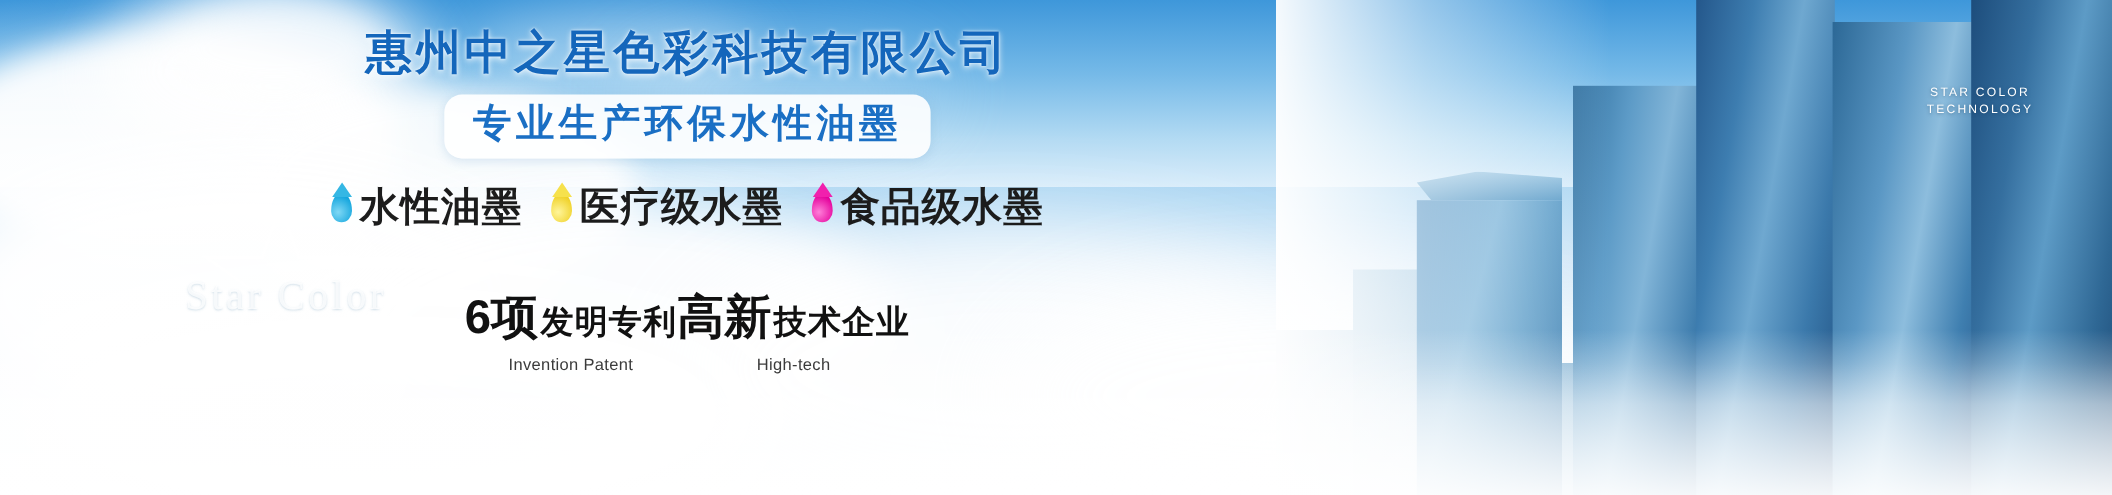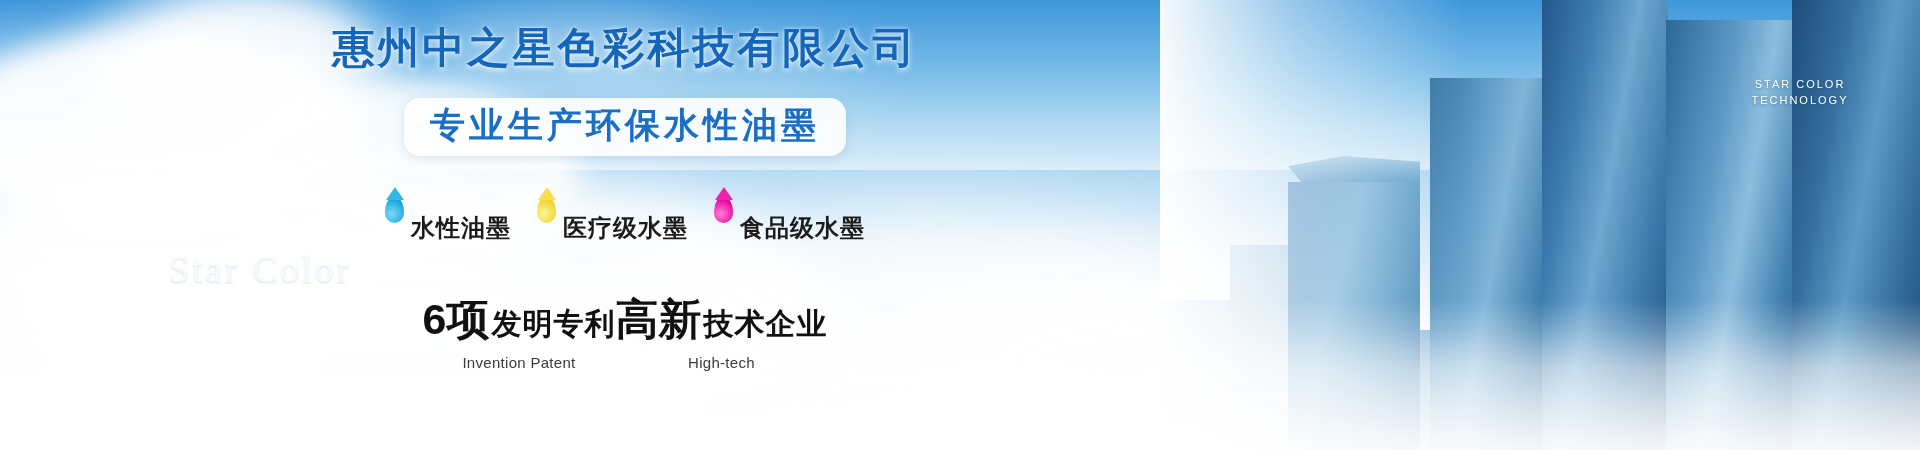--- a/index.html
+++ b/index.html
@@ -106,21 +106,21 @@
     position:absolute;left:0;top:0;width:1250px;height:450px;
     display:flex;flex-direction:column;align-items:center;
   }
   .headline{
     margin-top:25px;
     font-size:42px;font-weight:bold;color:#1466bb;
     letter-spacing:3px;line-height:1.08;white-space:nowrap;
     text-shadow:0 2px 6px rgba(255,255,255,.85),0 0 2px rgba(255,255,255,.9);
   }
   .pill{
-    margin-top:28px;
+    margin-top:16px;
     background:rgba(255,255,255,.9);
     border-radius:16px;
     padding:7px 26px 10px;
     box-shadow:0 2px 10px rgba(120,170,210,.28);
   }
   .pill-text{
     font-size:35px;font-weight:bold;color:#1a6fc4;letter-spacing:4px;
     white-space:nowrap;line-height:1.15;
   }
   .feature-row{
@@ -135,21 +135,21 @@
   }
   .drop::before{
     content:"";position:absolute;left:50%;top:-9px;transform:translateX(-50%);
     border-left:9.5px solid transparent;border-right:9.5px solid transparent;
     border-bottom:13px solid currentColor;
   }
   .drop.cyan{background:radial-gradient(circle at 34% 66%,#7fd8f5,#13a5dd 70%);color:#35b7e4;}
   .drop.magenta{background:radial-gradient(circle at 34% 66%,#ff7fd9,#e4009b 70%);color:#f120ad;}
   .drop.yellow{background:radial-gradient(circle at 34% 66%,#fff59a,#efd024 72%);color:#f6e14c;}
   .feature-label{
-    font-size:24px;color:#1c1c1c;font-weight:bold;letter-spacing:1px;margin-top:36px;
+    font-size:36px;color:#1c1c1c;font-weight:bold;letter-spacing:1px;
   }
   .badges{
     margin-top:26px;display:flex;align-items:flex-start;white-space:nowrap;
   }
   .badge{display:flex;flex-direction:column;align-items:center;}
   .badge-main{display:flex;align-items:baseline;color:#111111;}
   .badge-big{font-size:43px;font-weight:bold;letter-spacing:0px;}
   .badge-small{font-size:30px;font-weight:bold;letter-spacing:1px;margin-left:2px;margin-top:34px;}
   .badge-en{
     margin-top:5px;font-size:15px;color:#3b3b3b;letter-spacing:.3px;font-weight:normal;

